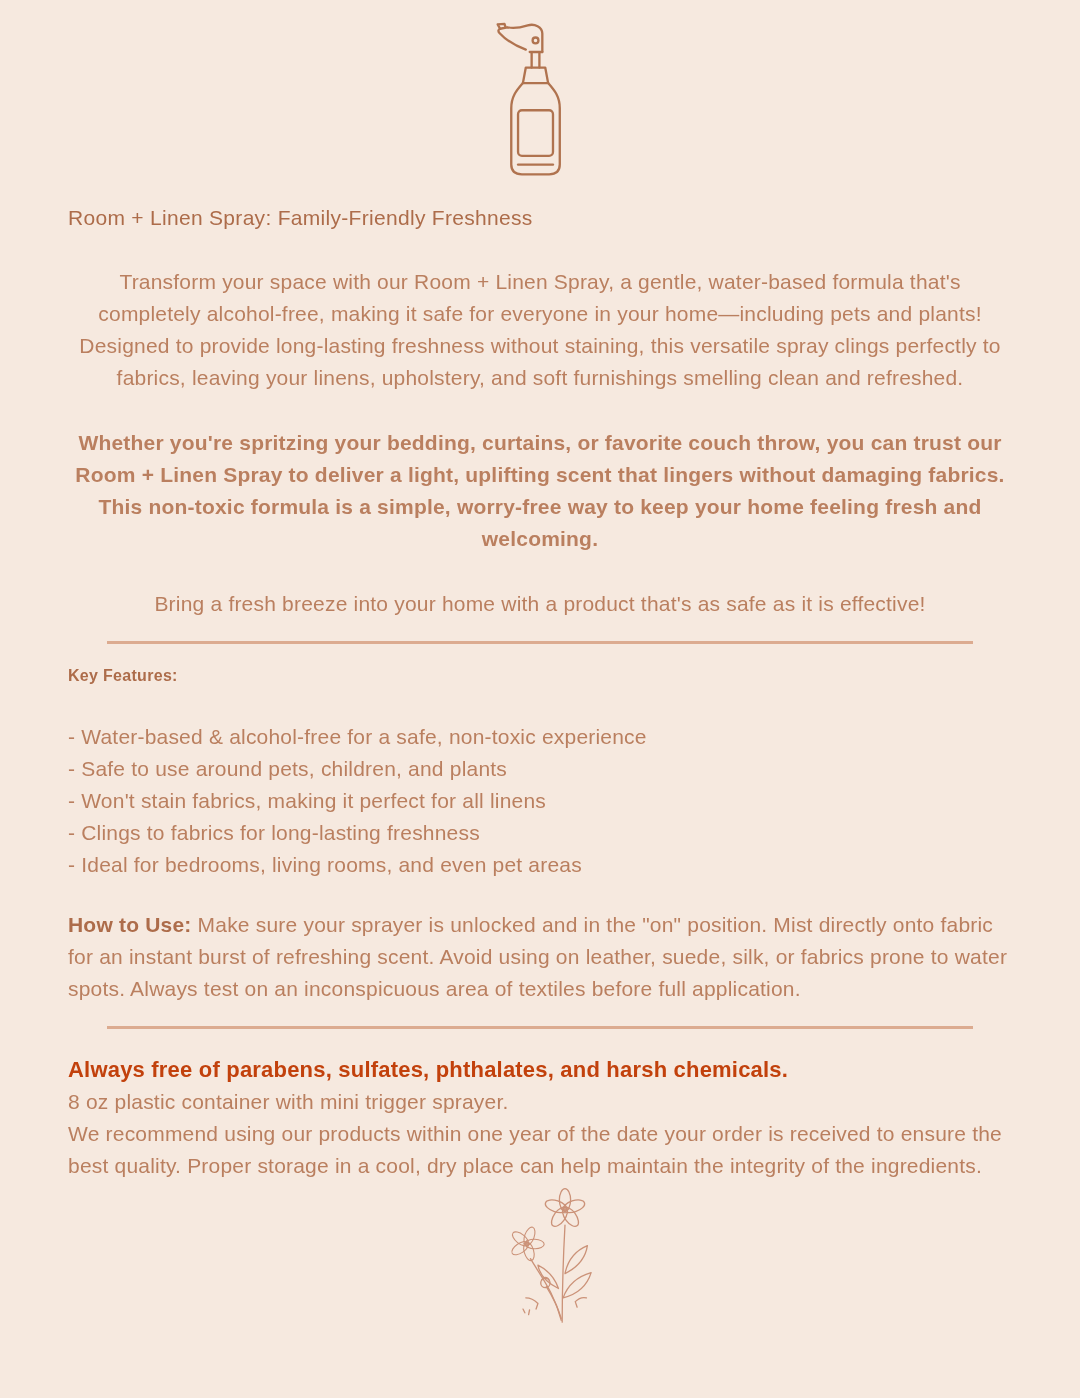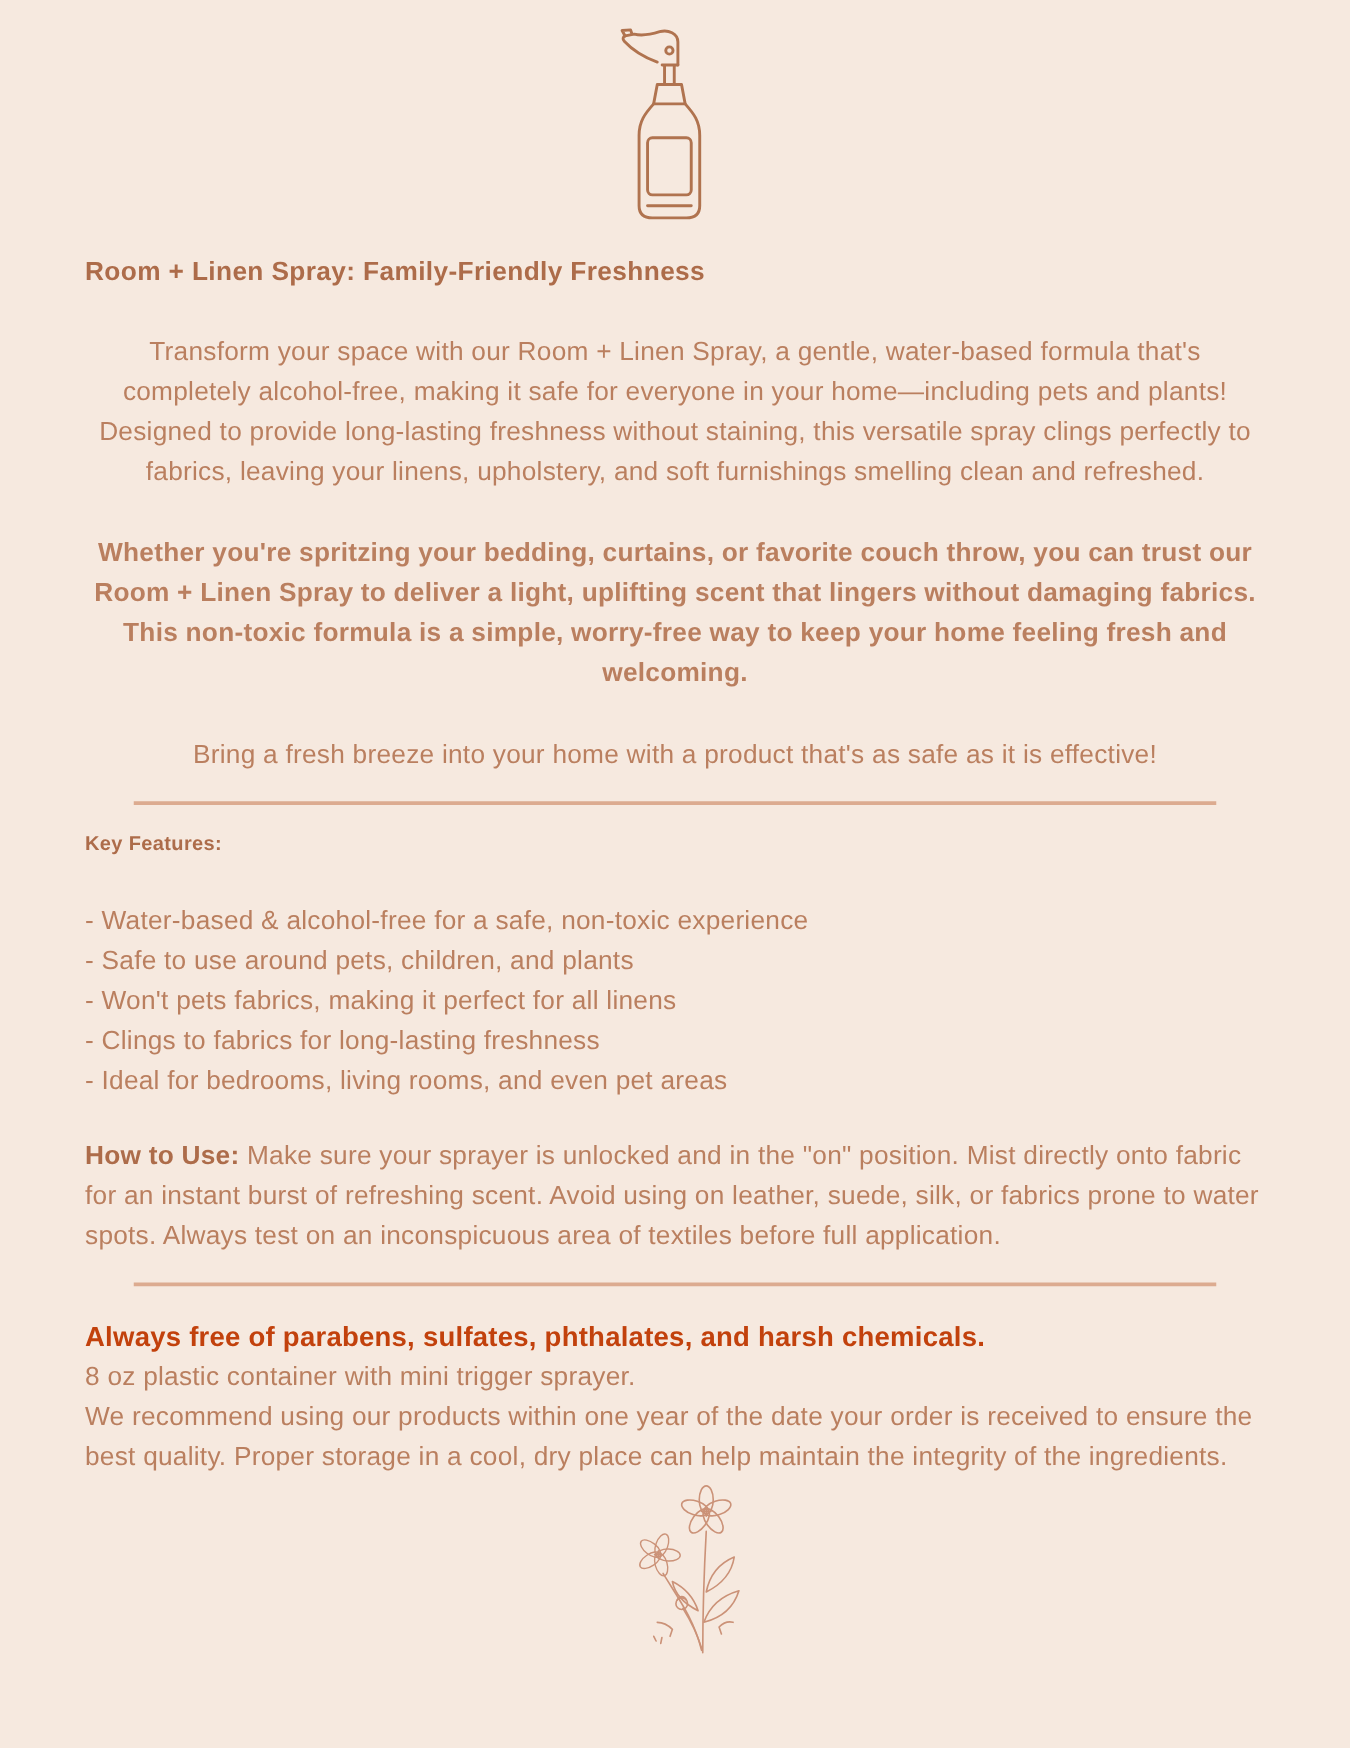--- a/index.html
+++ b/index.html
@@ -20,21 +20,21 @@
   }
   .bottle-wrap {
     padding-top: 20px;
     text-align: center;
     height: 168px;
   }
   .bottle-wrap svg { height: 165px; width: auto; }
   .page-title {
     margin: 18px 0 0 0;
     font-size: 21px;
-    font-weight: bold;
+    font-weight: normal;
     letter-spacing: 0.3px;
     color: #ad6c4a;
     text-align: left;
   }
   .para {
     font-size: 21px;
     line-height: 32px;
     letter-spacing: 0.2px;
     color: #ba7f5f;
   }
@@ -124,21 +124,21 @@
   <p class="para center intro-1">Transform your space with our Room + Linen Spray, a gentle, water-based formula that's completely alcohol-free, making it safe for everyone in your home—including pets and plants! Designed to provide long-lasting freshness without staining, this versatile spray clings perfectly to fabrics, leaving your linens, upholstery, and soft furnishings smelling clean and refreshed.</p>
   <p class="para center intro-2">Whether you're spritzing your bedding, curtains, or favorite couch throw, you can trust our Room + Linen Spray to deliver a light, uplifting scent that lingers without damaging fabrics. This non-toxic formula is a simple, worry-free way to keep your home feeling fresh and welcoming.</p>
   <p class="para center tagline">Bring a fresh breeze into your home with a product that's as safe as it is effective!</p>
 
   <hr class="divider divider-1">
 
   <h2 class="section-heading">Key Features:</h2>
   <ul class="features-list">
     <li>- Water-based &amp; alcohol-free for a safe, non-toxic experience</li>
     <li>- Safe to use around pets, children, and plants</li>
-    <li>- Won't pets fabrics, making it perfect for all linens</li>
+    <li>- Won't stain fabrics, making it perfect for all linens</li>
     <li>- Clings to fabrics for long-lasting freshness</li>
     <li>- Ideal for bedrooms, living rooms, and even pet areas</li>
   </ul>
 
   <p class="para how-to-use"><span class="bold-lead">How to Use:</span><span> Make sure your sprayer is unlocked and in the "on" position. Mist directly onto fabric for an instant burst of refreshing scent. Avoid using on leather, suede, silk, or fabrics prone to water spots. Always test on an inconspicuous area of textiles before full application.</span></p>
 
   <hr class="divider divider-2">
 
   <div class="footer-block">
     <div class="footer-bold">Always free of parabens, sulfates, phthalates, and harsh chemicals.</div>

